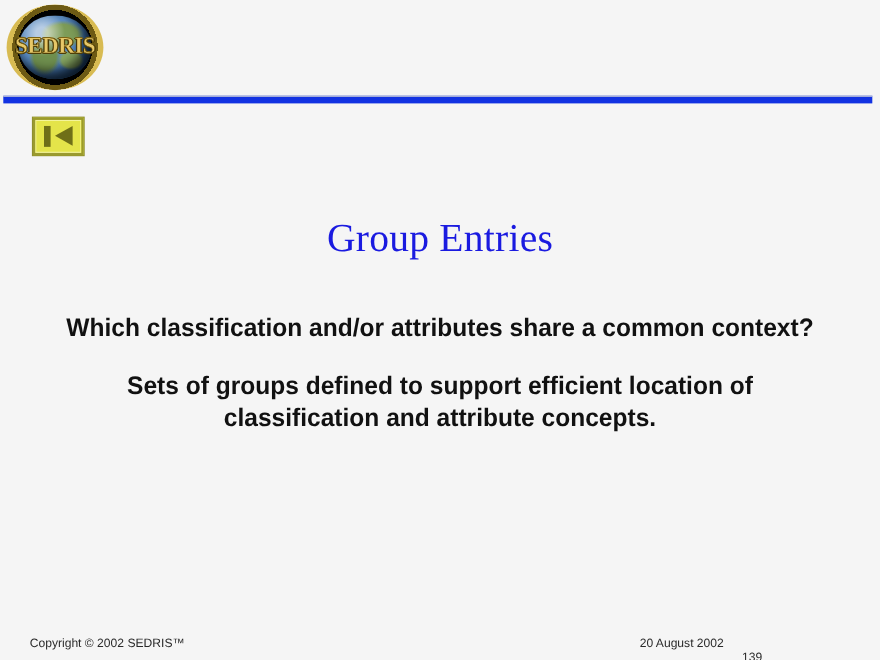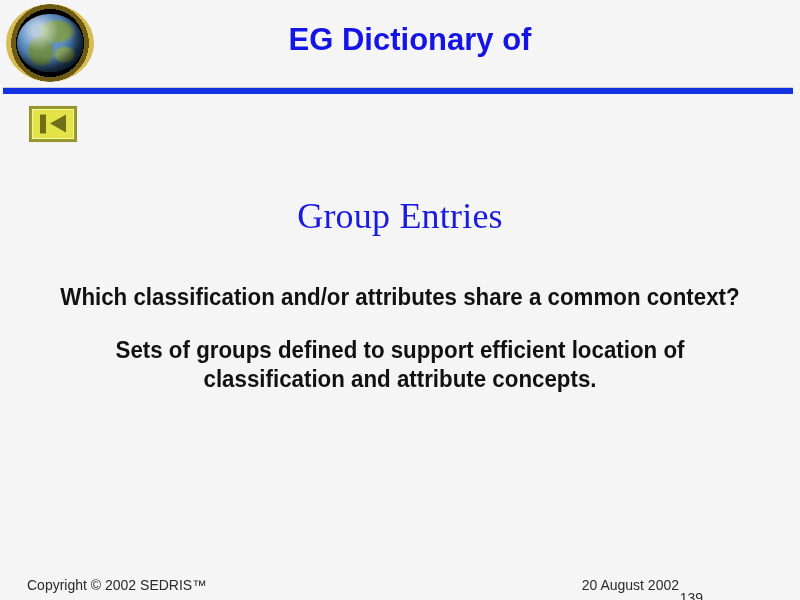--- a/index.html
+++ b/index.html
@@ -186,42 +186,41 @@
   #body-para-2 { padding-top: 24px; }
 
   
   #footer {
     position: absolute;
     left: 0;
     top: 575px;
     width: 724px;
     height: 20px;
     font-family: "Liberation Sans", sans-serif;
-    font-size: 14px;
+    font-size: 11px;
     line-height: 12px;
     color: #2a2a2a;
-    padding-left: 10px;
   }
   #footer-copyright {
     position: absolute;
     left: 27px;
     top: 4px;
     white-space: nowrap;
   }
   #footer-spec {
     position: absolute;
     left: 0;
     top: 4px;
     width: 800px;
     text-align: center;
     white-space: nowrap;
   }
   #footer-date {
     position: absolute;
-    right: 55px;
+    right: 66px;
     top: 4px;
     white-space: nowrap;
   }
   #footer-page-number {
     position: absolute;
     right: 31px;
     top: 4px;
     white-space: nowrap;
     margin-top: 13px;
   }
@@ -229,23 +228,23 @@
 </head>
 <body>
 
 <div id="slide">
 
   <div id="header">
 
     <div id="logo">
       <div class="ring"></div>
       <div class="globe"></div>
+      <div class="wordmark">SEDRIS</div>
     </div>
 
-    <div id="slide-title">EG Dictionary of</div>
 
     <div id="header-rule"></div>
   </div>
 
   <button id="nav-back-button" aria-label="previous-slide-button">
     <span class="glyph">
       <span class="bar"></span>
       <span class="tri"></span>
     </span>
   </button>

